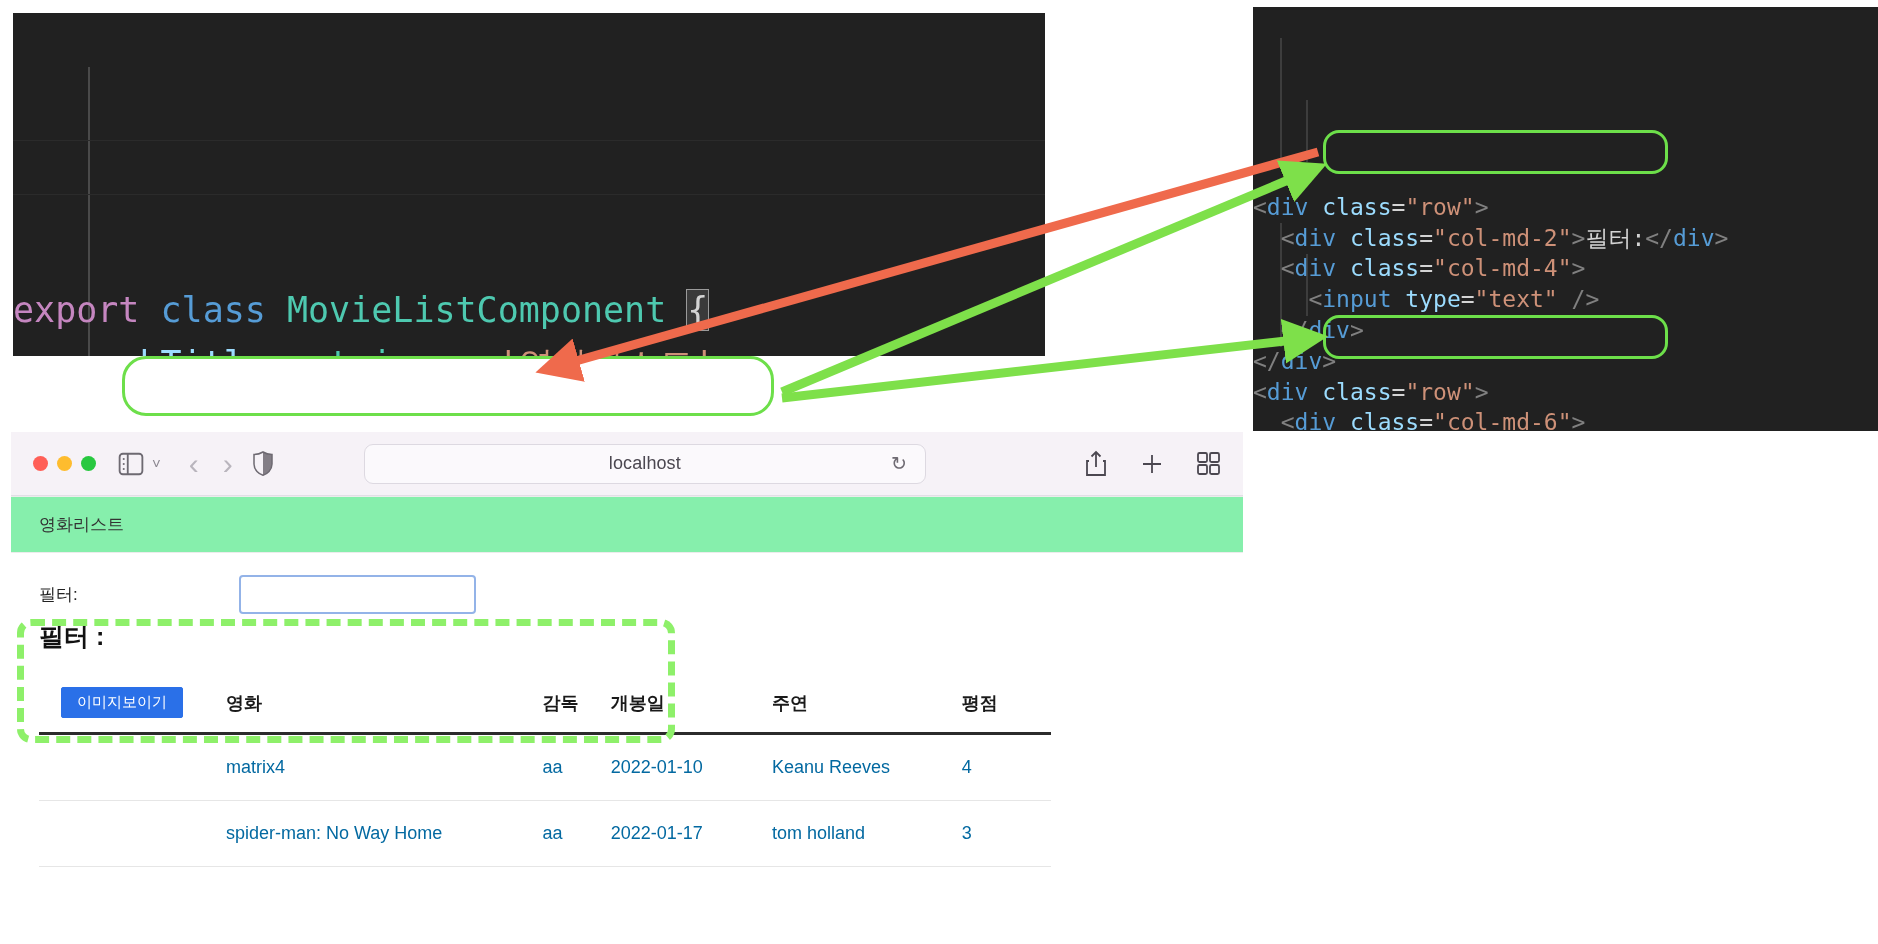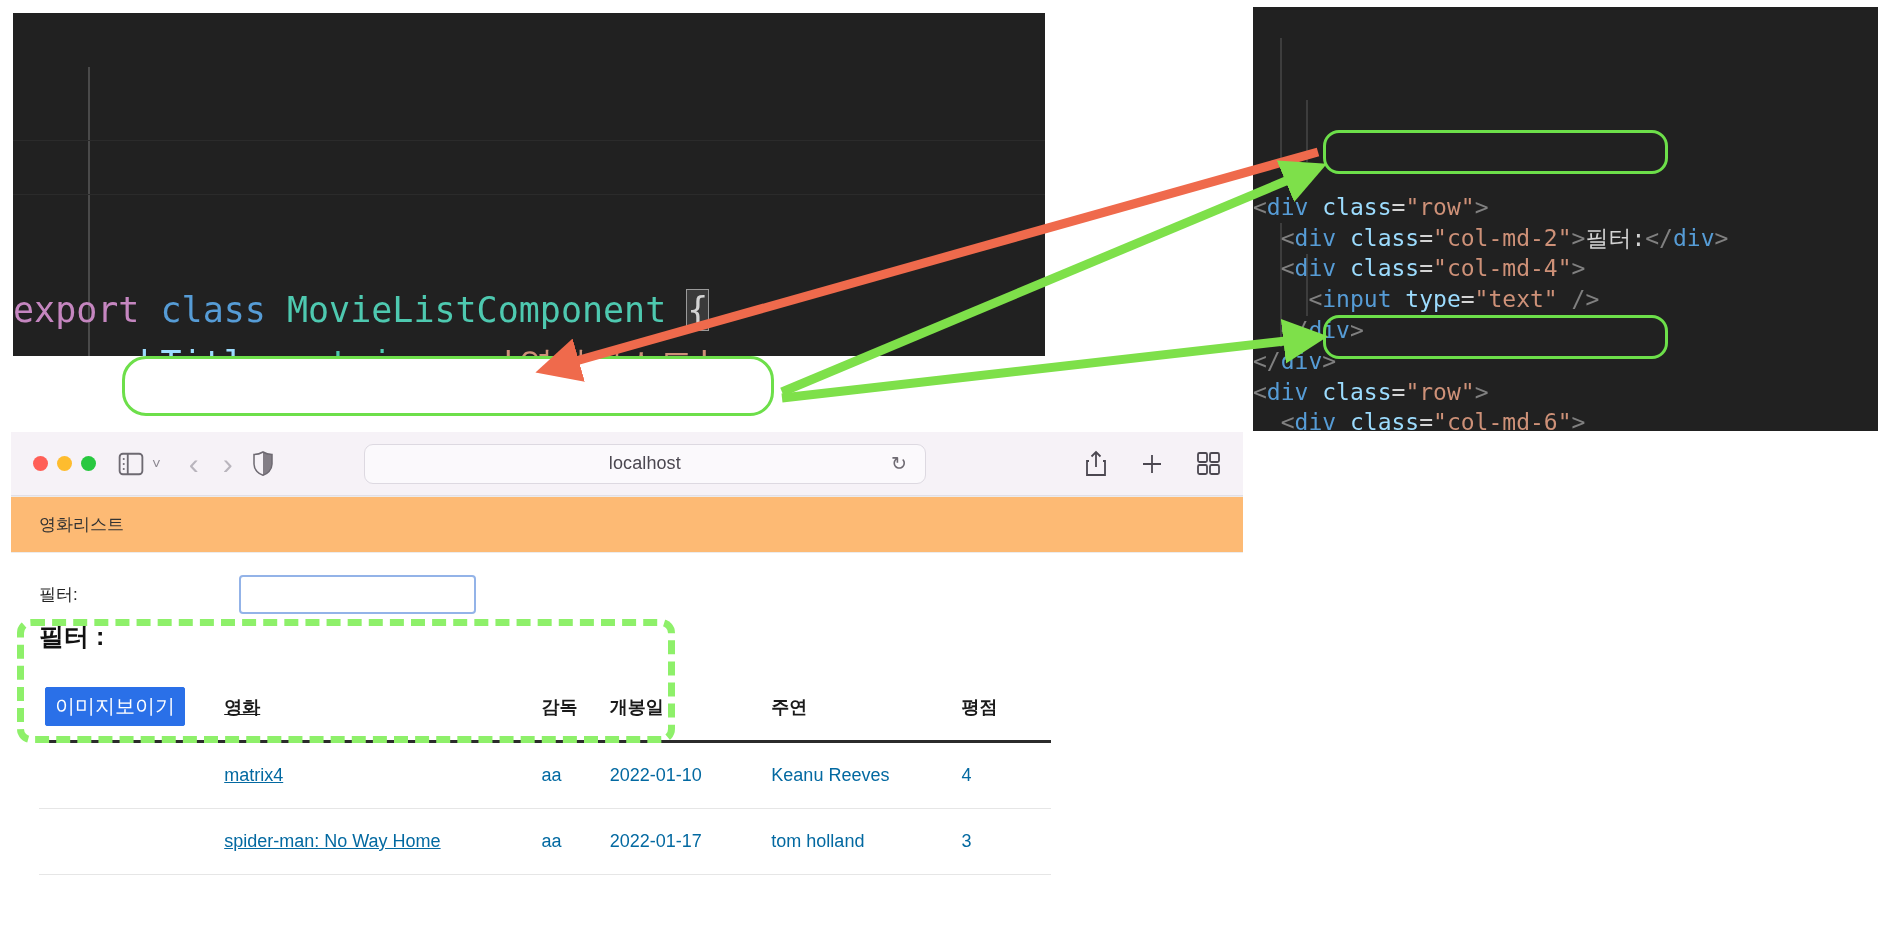--- a/index.html
+++ b/index.html
@@ -96,21 +96,21 @@
 
   .tb-right{ display:flex; align-items:center; gap:32px; margin-left:auto; color:#4b4750;}
 
   
   #page{ padding:0 0 0 0; position:relative; }
   #page-title{
     font-size:45px; font-weight:700; color:#111; margin:18px 0 22px 4px;
     letter-spacing:-.5px;
   }
   #subtitle-bar{
-    background:#fdba74; border-top:1px solid #ececec; border-bottom:1px solid #ececec;
+    background:#86efac; border-top:1px solid #ececec; border-bottom:1px solid #ececec;
     padding:16px 0 16px 28px; font-size:17px; color:#333;
   }
   .filter-row{ display:flex; align-items:center; padding:22px 0 0 28px; }
   .filter-label{ font-size:17px; color:#222; width:200px; }
   #filter-input{
     width:237px; height:39px; box-sizing:border-box;
     border:2px solid #93b3e8; border-radius:4px; background:#fff;
     font-size:17px; padding:0 7px; outline:none;
   }
   #filter-h4{ font-size:25px; font-weight:700; color:#111; margin:6px 0 0 28px; }
@@ -119,30 +119,31 @@
   #movie-table{ width:1012px; margin:24px 0 0 28px; border-collapse:collapse; }
   #movie-table th{
     text-align:left; font-size:18px; font-weight:700; color:#1a1a1a;
     padding:10px 6px 14px 6px; border-bottom:3px solid #2b2b2b;
   }
   #movie-table td{
     font-size:18px; color:#0369a1; padding:22px 6px;
     border-bottom:1px solid #e6e6e6;
   }
   #movie-table tr td:first-child, #movie-table tr th:first-child{ width:180px; }
-  .col-movie{ width:330px;text-decoration:underline; }
+  .col-movie{ width:330px; }
   .col-dir{ width:60px; }
   .col-date{ width:160px; }
   .col-actor{ width:190px; }
   .col-rate{ width:90px; }
 
   #img-toggle-btn{
     background:#2a70e8; color:#fff; border:1px solid #2a70e8;
-    font-size:20px; padding:5px 9px; border-radius:2px; cursor:pointer;
+    font-size:15px; padding:5px 15px; border-radius:2px; cursor:pointer;
     font-family:"Liberation Sans",sans-serif;
+    margin-left:16px;
   }
 </style>
 </head>
 <body>
 
 <div class="code-panel" id="ts-panel">
   <div class="guide"></div>
   <div class="sep" style="top:127px"></div>
   <div class="sep" style="top:181px"></div>
   <div id="ts-lines"><div class="code-line"><span class="t-kw">export</span><span class="t-punct"> </span><span class="t-kw2">class</span><span class="t-punct"> </span><span class="t-type">MovieListComponent</span><span class="t-punct"> </span><span class="t-punct brace-box">{</span></div><div class="code-line"><span class="t-punct">    </span><span class="t-prop">subTitle</span><span class="t-punct">: </span><span class="t-type">string</span><span class="t-punct"> = </span><span class="t-str">'영화리스트'</span><span class="t-punct">;</span></div></div>

